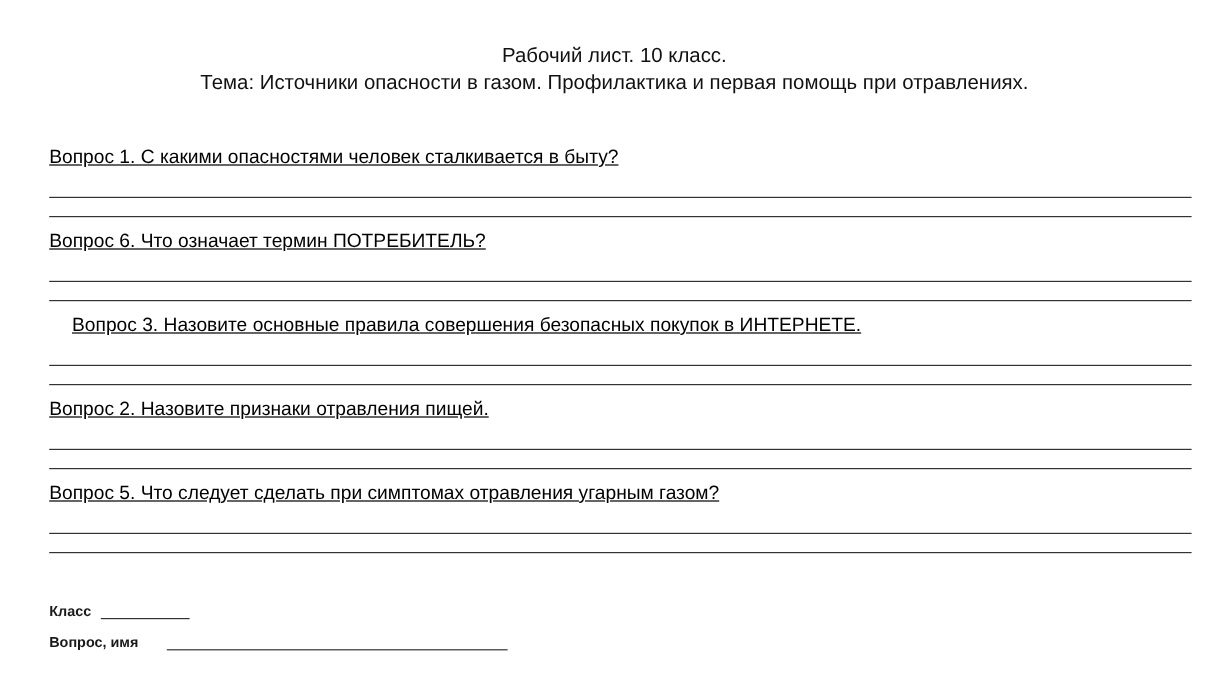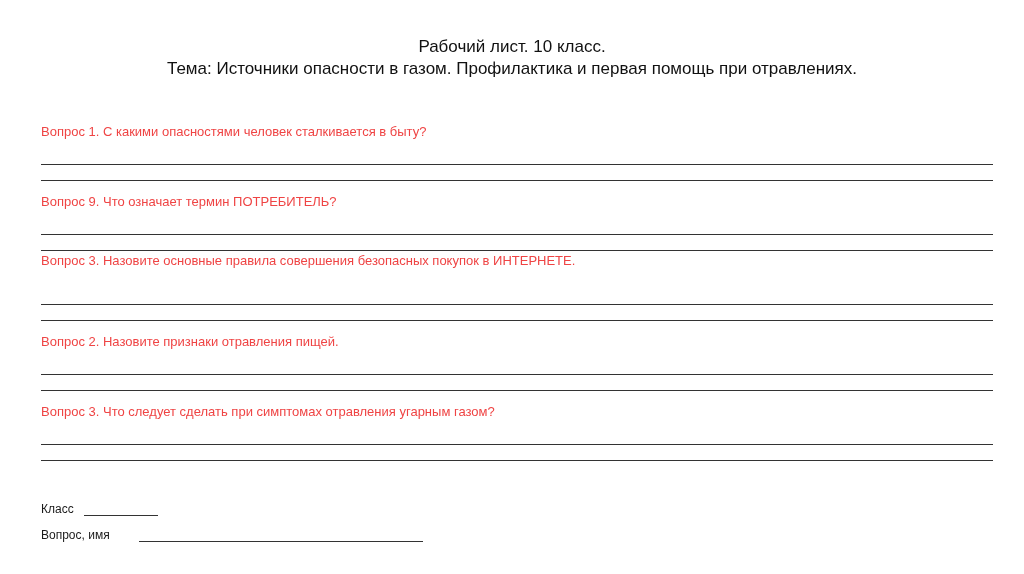--- a/index.html
+++ b/index.html
@@ -22,71 +22,73 @@
       text-align: center;
       font-size: 17px;
       line-height: 22px;
       color: #111;
     }
     .title1 { top: 36px; }
     .title2 { top: 58px; }
     .question {
       position: absolute;
       left: 41px;
-      font-size: 13px;
+      font-size: 16px;
       line-height: 15px;
-      color: #ef4444;
+      color: #000000;
       white-space: nowrap;
+      text-decoration: underline;
     }
     .answer-line {
       position: absolute;
       left: 41px;
       width: 952px;
       height: 0;
       border-top: 1.3px solid #333;
     }
     .footer-row {
       position: absolute;
       left: 41px;
       font-size: 12px;
       line-height: 15px;
       color: #1a1a1a;
       white-space: nowrap;
+      font-weight: bold;
     }
     .fill-line {
       position: absolute;
       height: 0;
       border-top: 1.3px solid #333;
     }
   </style>
 </head>
 <body>
 
 <div>
 
   <div class="title title1">Рабочий лист. 10 класс.</div>
   <div class="title title2">Тема: Источники опасности в газом. Профилактика и первая помощь при отравлениях.</div>
 
   <div class="question" style="top:124px;">Вопрос 1. С какими опасностями человек сталкивается в быту?</div>
   <div class="answer-line" style="top:164px;"></div>
   <div class="answer-line" style="top:180px;"></div>
 
-  <div class="question" style="top:194px;">Вопрос 9. Что означает термин ПОТРЕБИТЕЛЬ?</div>
+  <div class="question" style="top:194px;">Вопрос 6. Что означает термин ПОТРЕБИТЕЛЬ?</div>
   <div class="answer-line" style="top:234px;"></div>
   <div class="answer-line" style="top:250px;"></div>
 
-  <div class="question" style="top:253px;">Вопрос 3. Назовите основные правила совершения безопасных покупок в ИНТЕРНЕТЕ.</div>
+  <div class="question" style="top:264px;margin-left:19px;">Вопрос 3. Назовите основные правила совершения безопасных покупок в ИНТЕРНЕТЕ.</div>
   <div class="answer-line" style="top:304px;"></div>
   <div class="answer-line" style="top:320px;"></div>
 
   <div class="question" style="top:334px;">Вопрос 2. Назовите признаки отравления пищей.</div>
   <div class="answer-line" style="top:374px;"></div>
   <div class="answer-line" style="top:390px;"></div>
 
-  <div class="question" style="top:404px;">Вопрос 3. Что следует сделать при симптомах отравления угарным газом?</div>
+  <div class="question" style="top:404px;">Вопрос 5. Что следует сделать при симптомах отравления угарным газом?</div>
   <div class="answer-line" style="top:444px;"></div>
   <div class="answer-line" style="top:460px;"></div>
 
   <div class="footer-row" style="top:502px;">Класс</div>
   <div class="fill-line" style="top:515px; left:84px; width:74px;"></div>
 
   <div class="footer-row" style="top:528px;">Вопрос, имя</div>
   <div class="fill-line" style="top:541px; left:139px; width:284px;"></div>
 
 </div>

